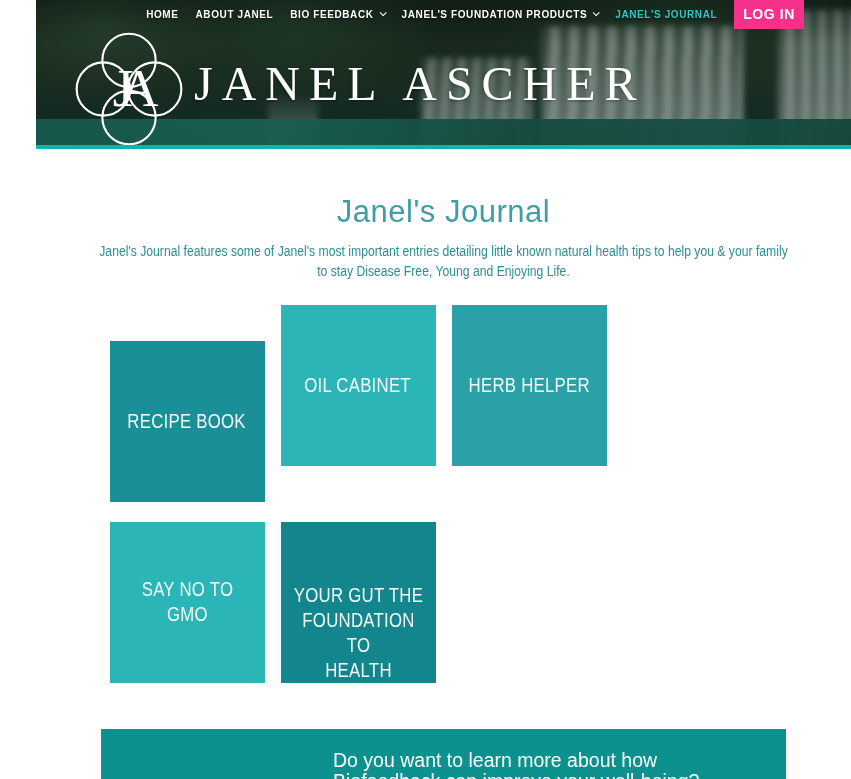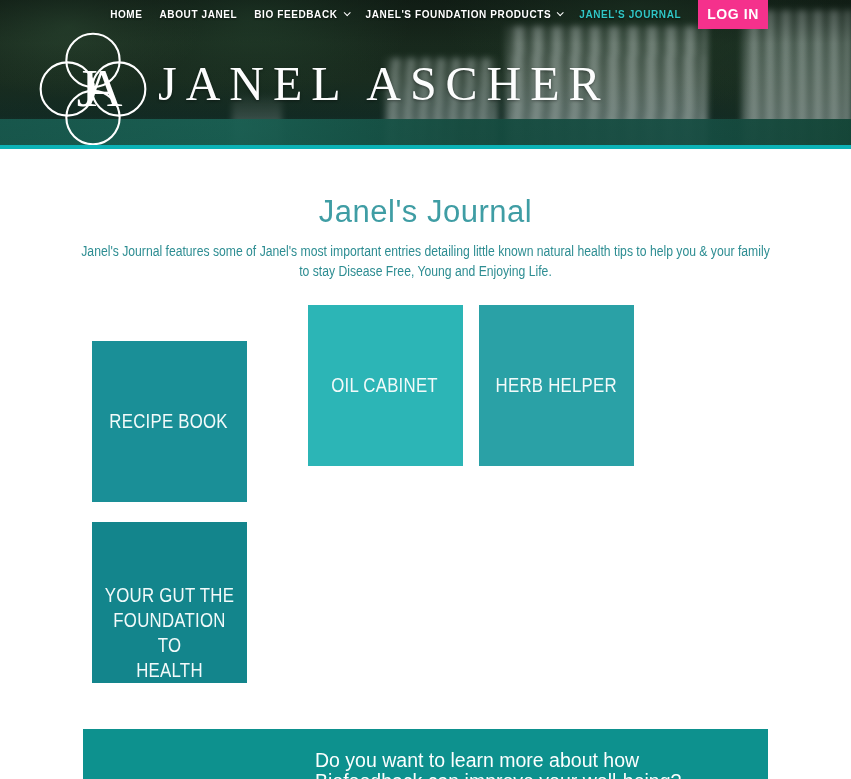--- a/index.html
+++ b/index.html
@@ -1,18 +1,18 @@
 <!DOCTYPE html>
 <html><head>
 <meta charset="utf-8">
 <style>
   * { margin:0; padding:0; box-sizing:border-box; }
   html,body { width:851px; height:779px; overflow:hidden; background:#ffffff;
               font-family:"Liberation Sans", sans-serif; }
-  .page { position:relative; width:851px; height:779px; }
+  .page { position:relative; width:851px; height:779px;padding-left:36px; }
 
   
   header { position:relative; width:851px; height:149px; border-bottom:4px solid #0cb2b6; overflow:hidden; }
   .hero-bg { position:absolute; inset:0;
     background:
       radial-gradient(ellipse 220px 120px at 8% 18%, #2a4530 0%, rgba(42,69,48,0) 60%),
       radial-gradient(ellipse 260px 140px at 30% 12%, #24402c 0%, rgba(36,64,44,0) 60%),
       radial-gradient(ellipse 300px 160px at 75% 8%, #223a28 0%, rgba(34,58,40,0) 65%),
       radial-gradient(ellipse 230px 130px at 94% 50%, #1d3526 0%, rgba(29,53,38,0) 60%),
       linear-gradient(180deg, #17251a 0%, #1c3122 55%, #153028 80%, #175047 100%);
@@ -118,28 +118,31 @@
   <main>
     <h1 class="journal-title">Janel's Journal</h1>
     <p class="journal-intro">Janel's Journal features some of Janel's most important entries detailing little known natural health tips to help you &amp; your family
 to stay Disease Free, Young and Enjoying Life.</p>
 
     <div class="tiles">
       <div class="tile-row">
         <div class="tile" style="background-color: rgb(26, 143, 151); margin-top: 36px;">
           <span class="tile-label">RECIPE BOOK</span>
         </div>
-        <div class="tile" style="background-color: rgb(44, 181, 182); margin-left: 45px;">
+        <div class="tile" style="background-color: rgb(44, 181, 182);">
           <span class="tile-label">OIL CABINET</span>
         </div>
         <div class="tile" style="background-color: rgb(42, 161, 166);">
           <span class="tile-label">HERB HELPER</span>
         </div>
       </div>
       <div class="tile-row">
+        <div class="tile" style="background-color: rgb(44, 181, 182);">
+          <span class="tile-label">SAY NO TO GMO</span>
+        </div>
         <div class="tile" style="background-color: rgb(19, 133, 140); align-items: flex-end;">
           <span class="tile-label">YOUR GUT THE
 FOUNDATION TO
 HEALTH</span>
         </div>
       </div>
     </div>
 
     <section class="cta" style="background-color: rgb(13, 145, 142);">
       <div class="cta-photo"></div>

